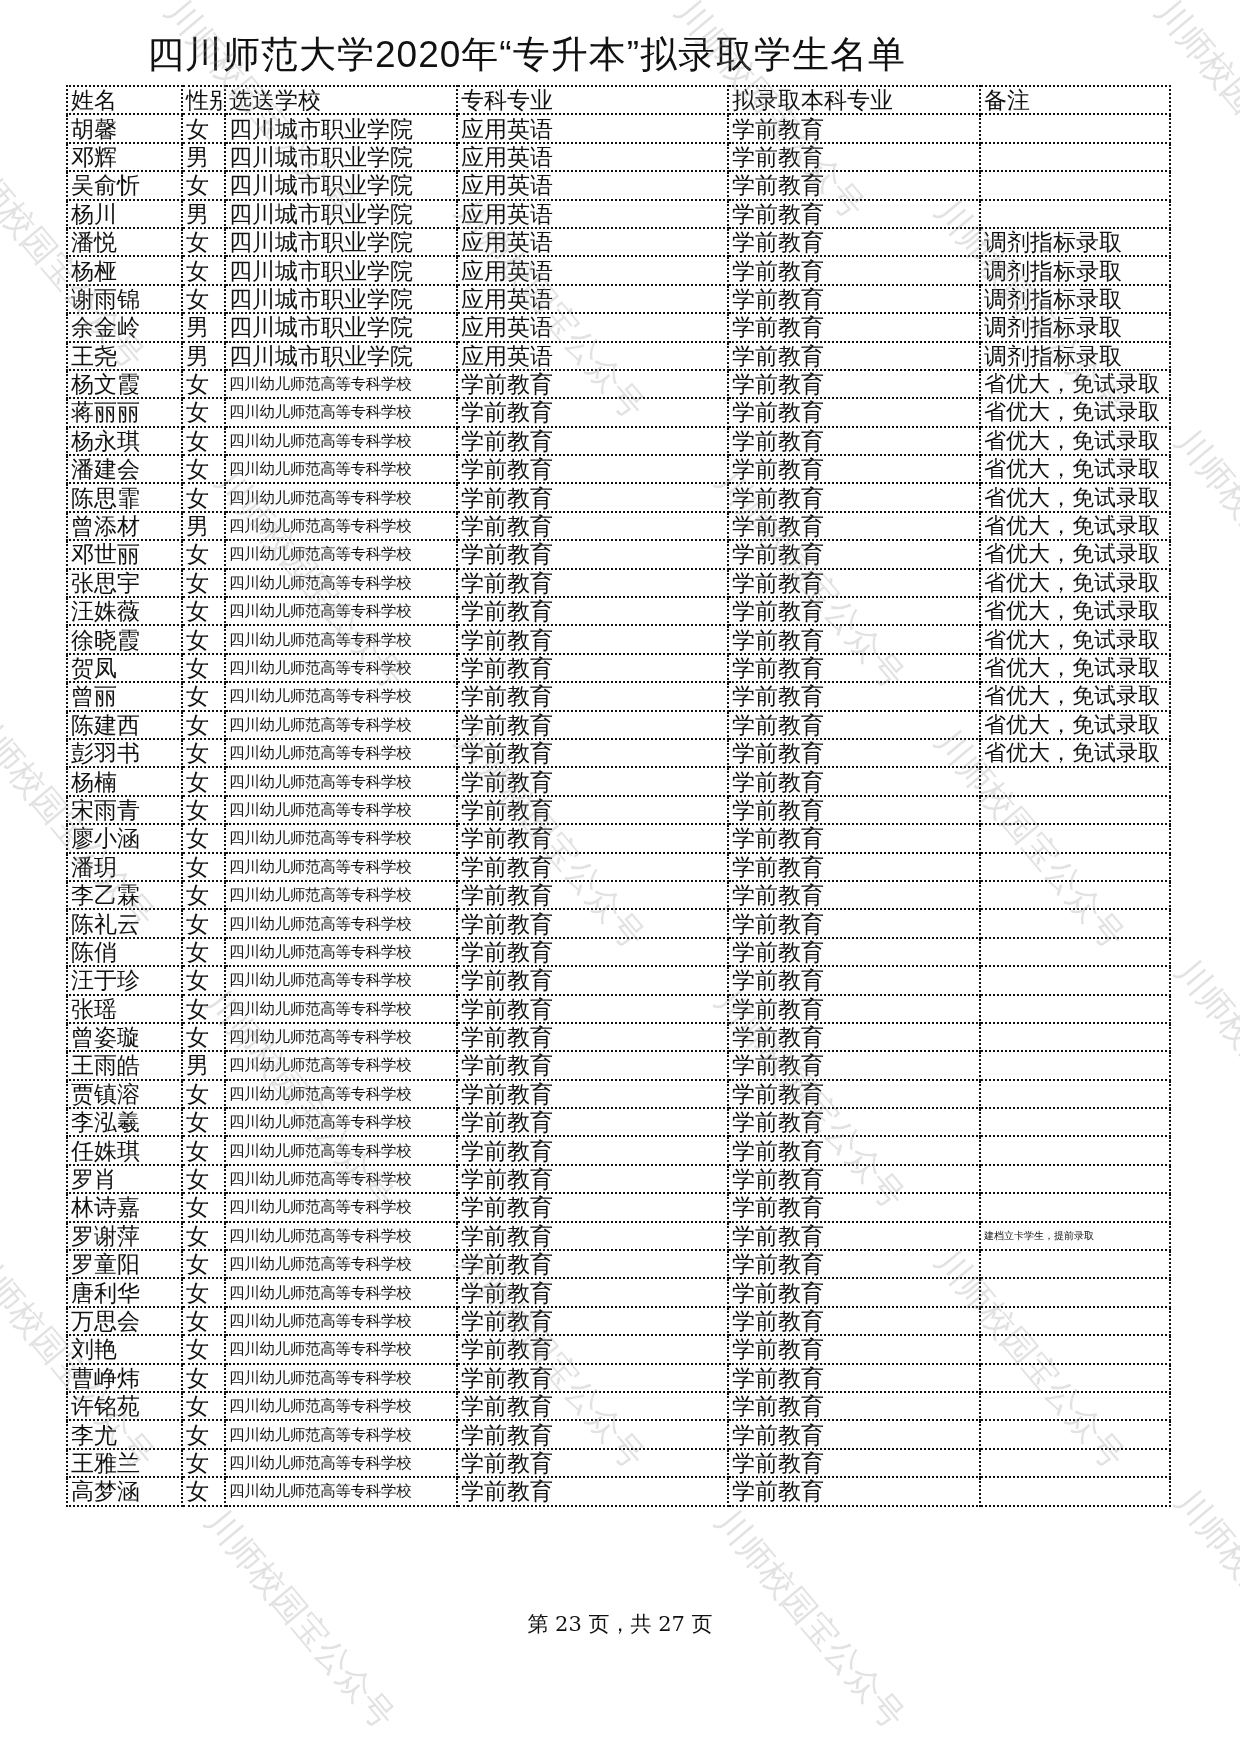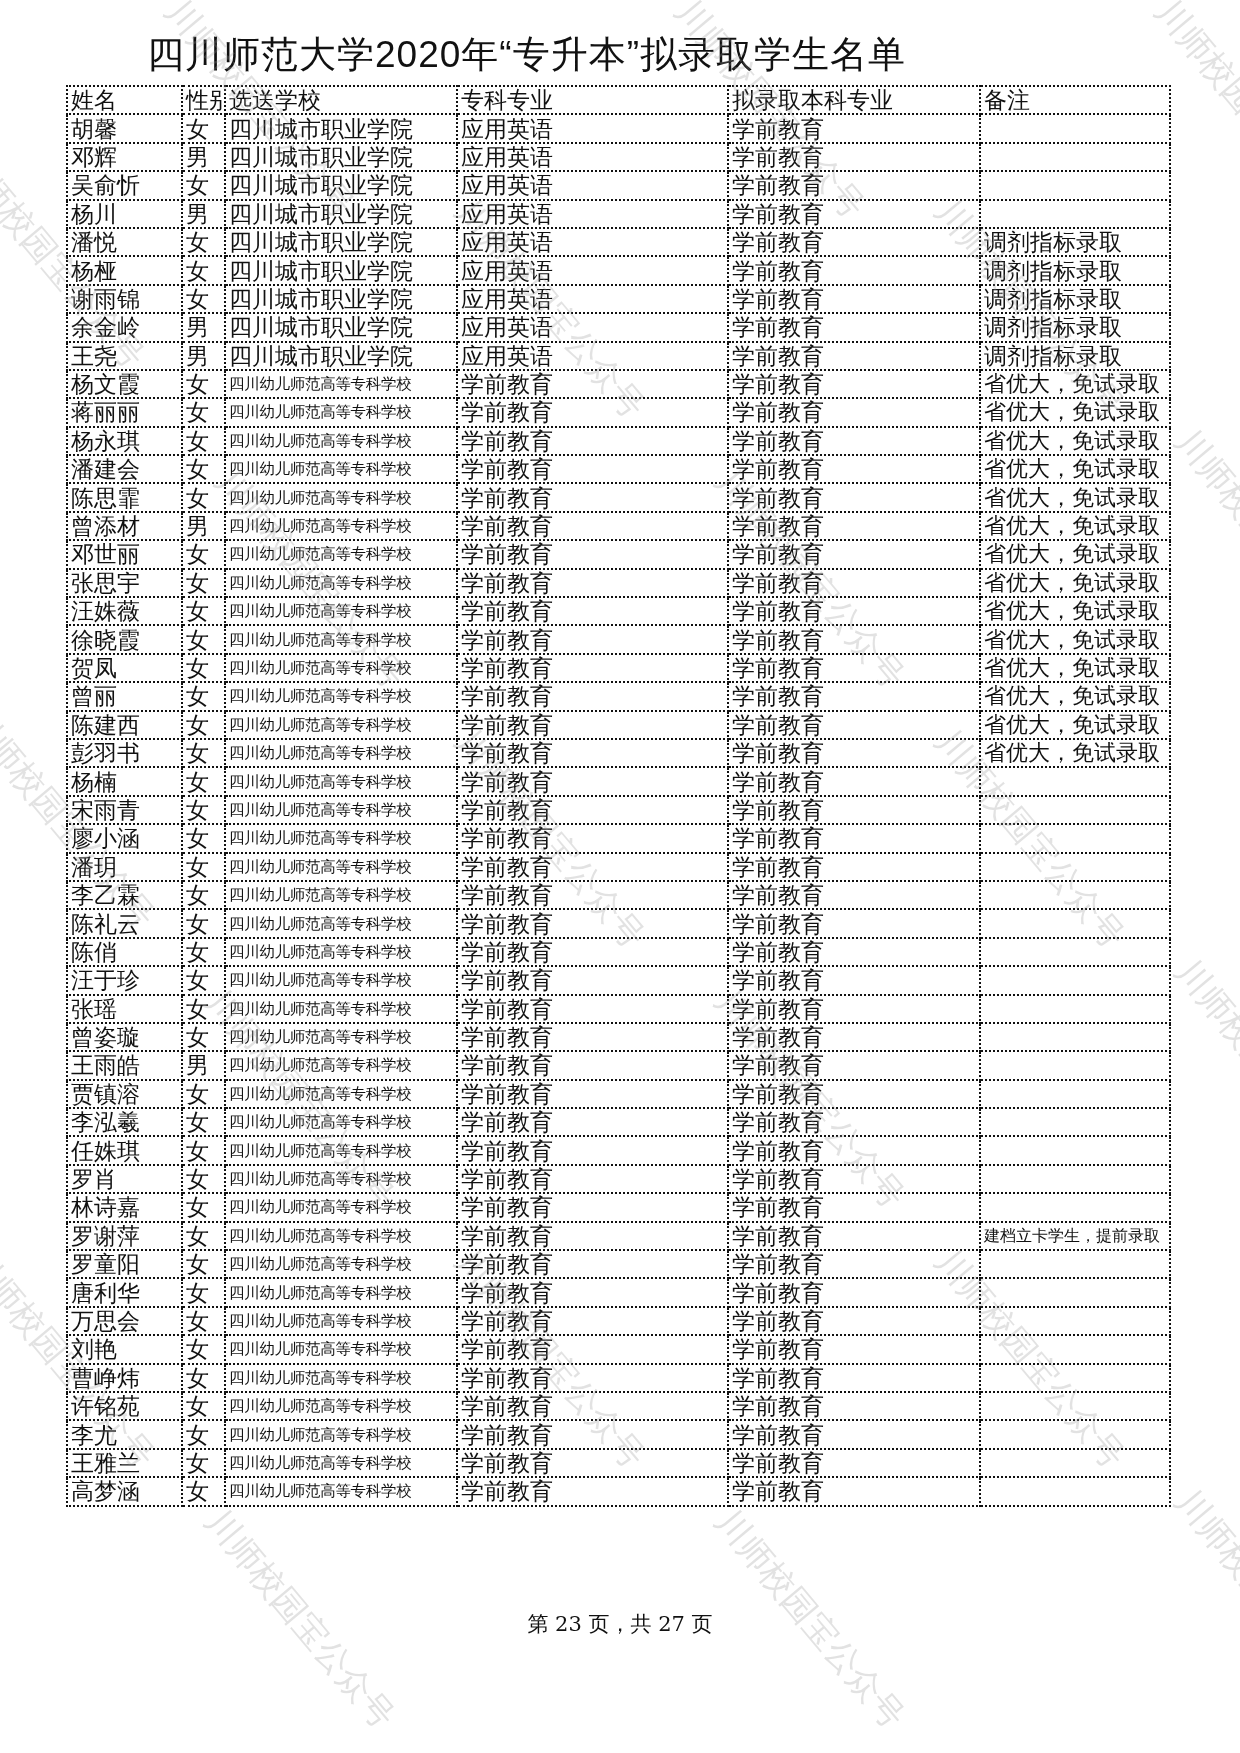--- a/index.html
+++ b/index.html
@@ -28,21 +28,21 @@
   col.c-name { width: 115px; }
   col.c-gender { width: 43px; }
   col.c-school { width: 232px; }
   col.c-major { width: 271px; }
   col.c-admit { width: 252px; }
   col.c-note { width: 190px; }
   th.gender-h { font-size: 13px; }
   td.gender { text-align: center; padding-left: 0; }
   td.school.small { font-size: 15.5px; letter-spacing: -0.3px; }
   td.note.mid { font-size: 22px; }
-  td.note.tiny { font-size: 16px; }
+  td.note.tiny { font-size: 10px; }
   .footer {
     position: absolute; left: 0; width: 1240px; top: 1609px; height: 30px;
     text-align: center; font-size: 21px; line-height: 30px;
     font-family: "DejaVu Serif", serif;
   }
   .watermark-layer { position: absolute; inset: 0; pointer-events: none; z-index: 5; }
   .wm {
     position: absolute; font-size: 34px; color: rgba(150,150,150,0.28);
     transform: rotate(50deg); transform-origin: left top; white-space: nowrap;
     font-family: "DejaVu Sans", sans-serif;

